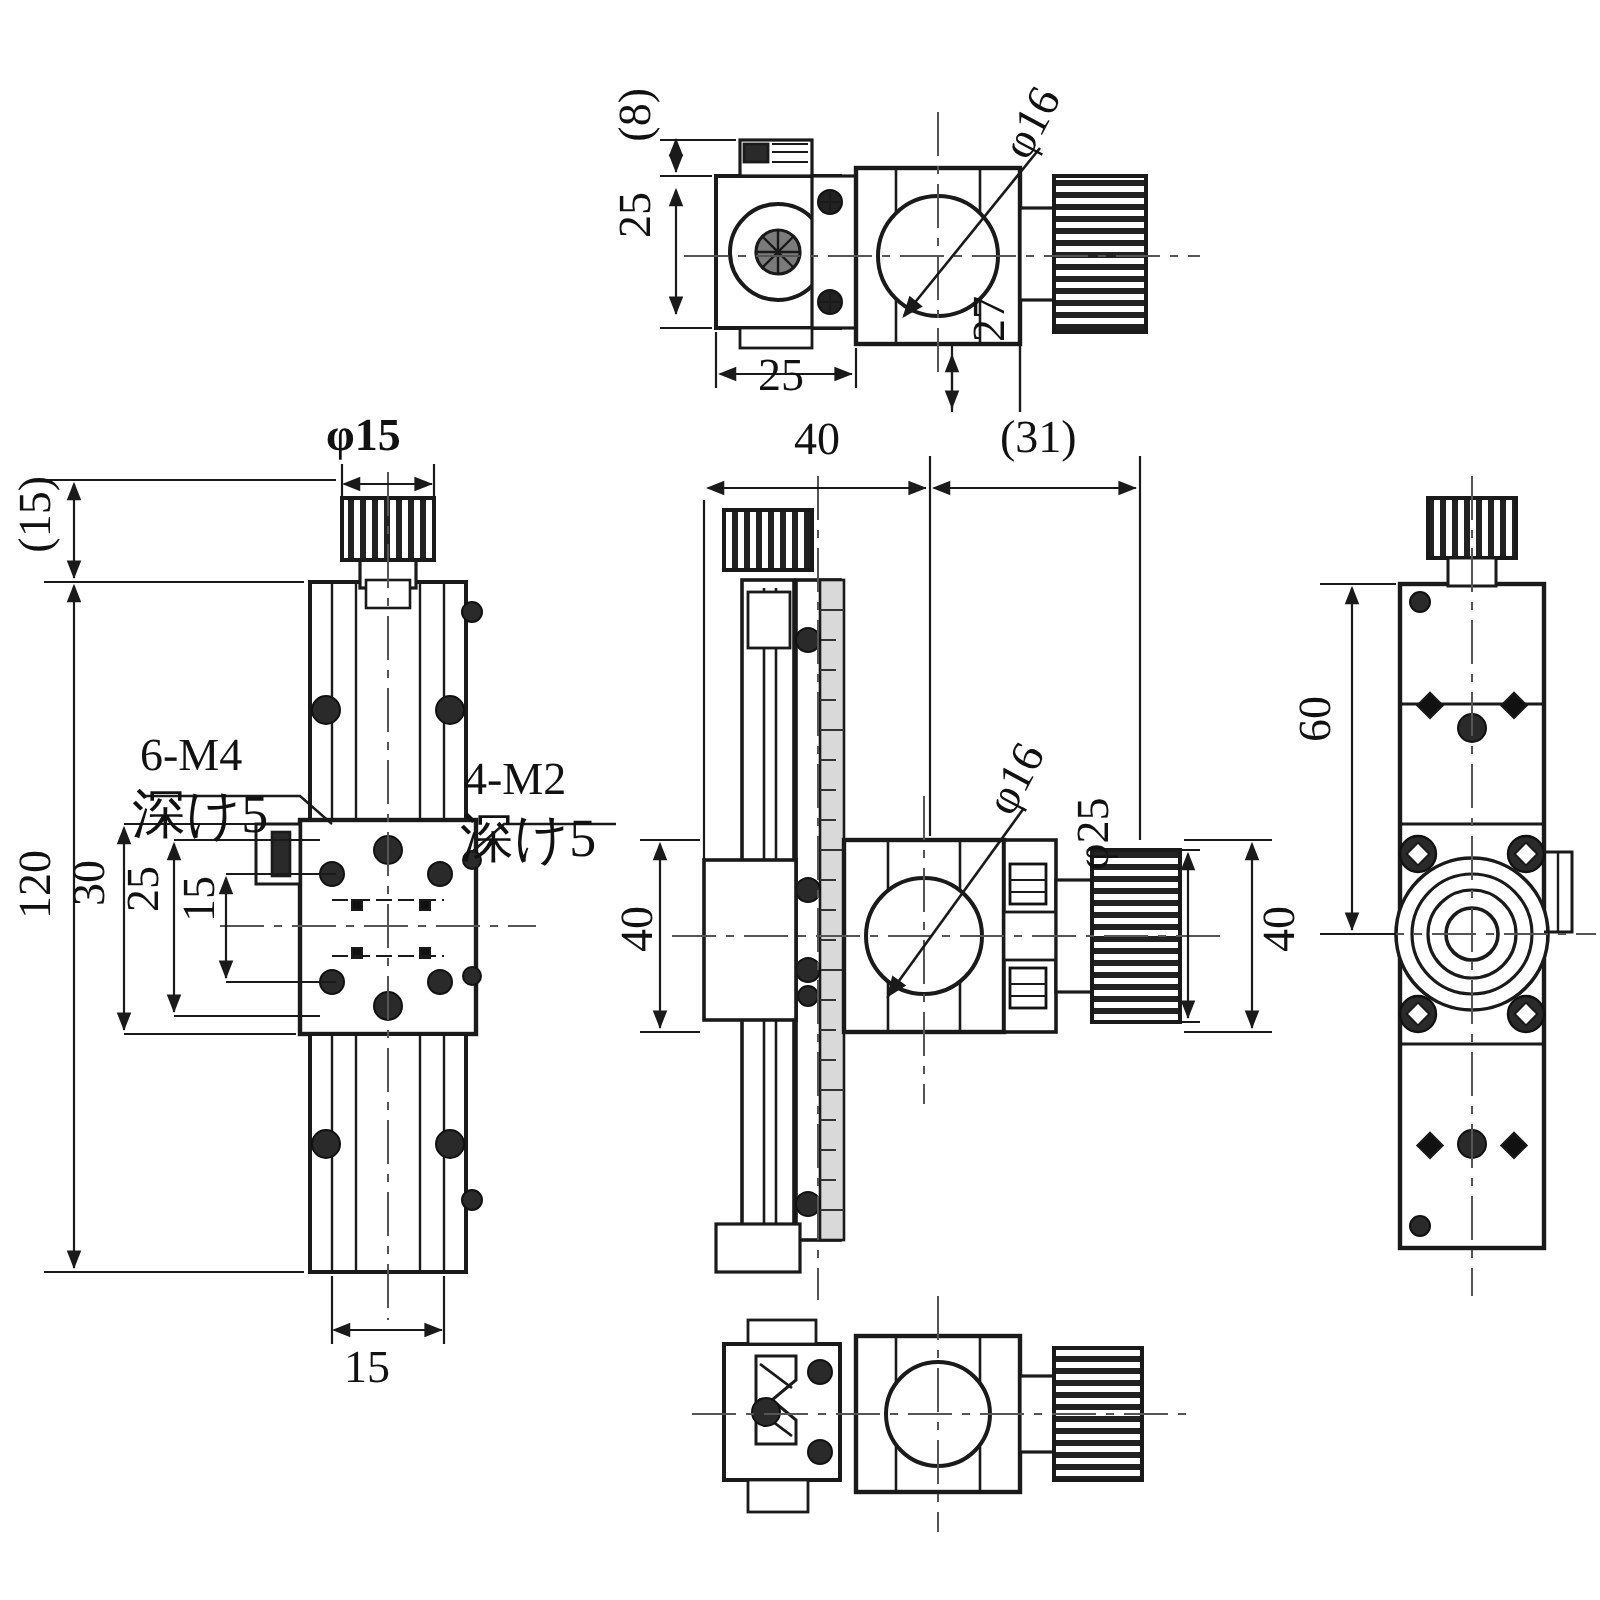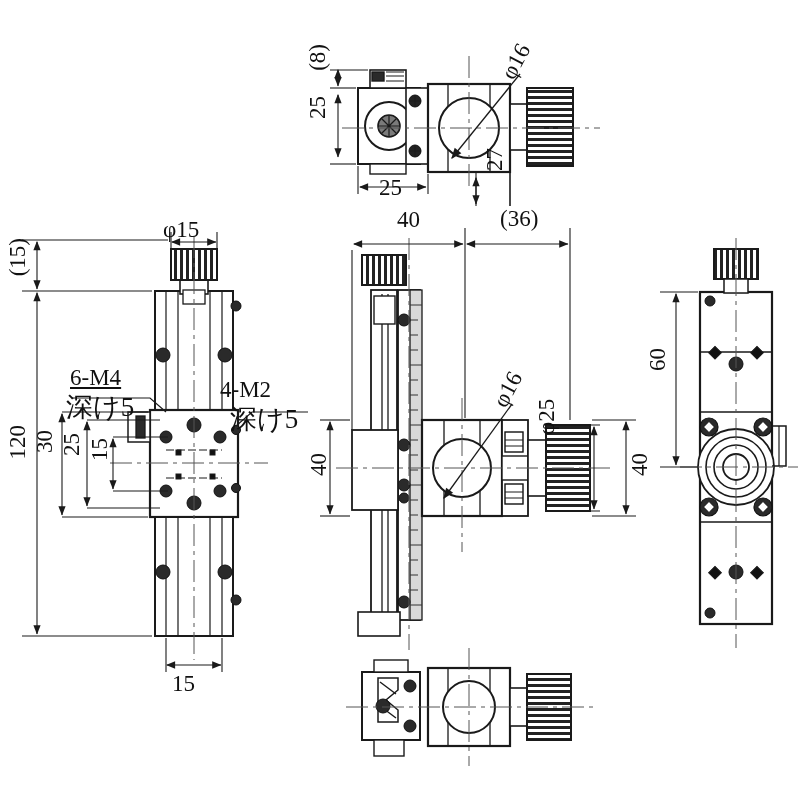--- a/index.html
+++ b/index.html
@@ -346,34 +346,34 @@
 
   </g>
 </svg>
 
 <div class="lbl vert" style="left:306px;top:96px;">25</div>
 <div class="lbl vert" style="left:306px;top:44px;">(8)</div>
 <div class="lbl" style="left:379px;top:176px;">25</div>
 <div class="lbl vert" style="left:483px;top:148px;">27</div>
 <div class="lbl rot" style="left:497px;top:72px;transform:rotate(-62deg);">φ16</div>
 
-<div class="lbl" style="left:163px;top:218px;">φ15</div>
+<div class="lbl" style="left:163px;top:206px;font-weight:bold;">φ15</div>
 <div class="lbl vert" style="left:6px;top:238px;">(15)</div>
 <div class="lbl vert" style="left:6px;top:425px;">120</div>
 <div class="lbl vert" style="left:33px;top:430px;">30</div>
 <div class="lbl vert" style="left:60px;top:433px;">25</div>
 <div class="lbl vert" style="left:88px;top:438px;">15</div>
 <div class="lbl" style="left:172px;top:672px;">15</div>
-<div class="lbl" style="left:70px;top:366px;text-decoration:underline;">6-M4</div>
+<div class="lbl" style="left:70px;top:366px;">6-M4</div>
 <div class="lbl sm" style="left:66px;top:394px;">深け5</div>
-<div class="lbl" style="left:220px;top:378px;">4-M2</div>
+<div class="lbl" style="left:232px;top:378px;">4-M2</div>
 <div class="lbl sm" style="left:230px;top:406px;">深け5</div>
 
 <div class="lbl" style="left:397px;top:208px;">40</div>
-<div class="lbl" style="left:500px;top:207px;">(36)</div>
+<div class="lbl" style="left:500px;top:207px;">(31)</div>
 <div class="lbl vert" style="left:307px;top:453px;">40</div>
 <div class="lbl vert" style="left:628px;top:453px;">40</div>
 <div class="lbl vert rot" style="left:558px;top:435px;">φ25</div>
 <div class="lbl rot" style="left:489px;top:400px;transform:rotate(-62deg);">φ16</div>
 
 <div class="lbl vert" style="left:646px;top:348px;">60</div>
 
 </div>
 
 </body></html>

